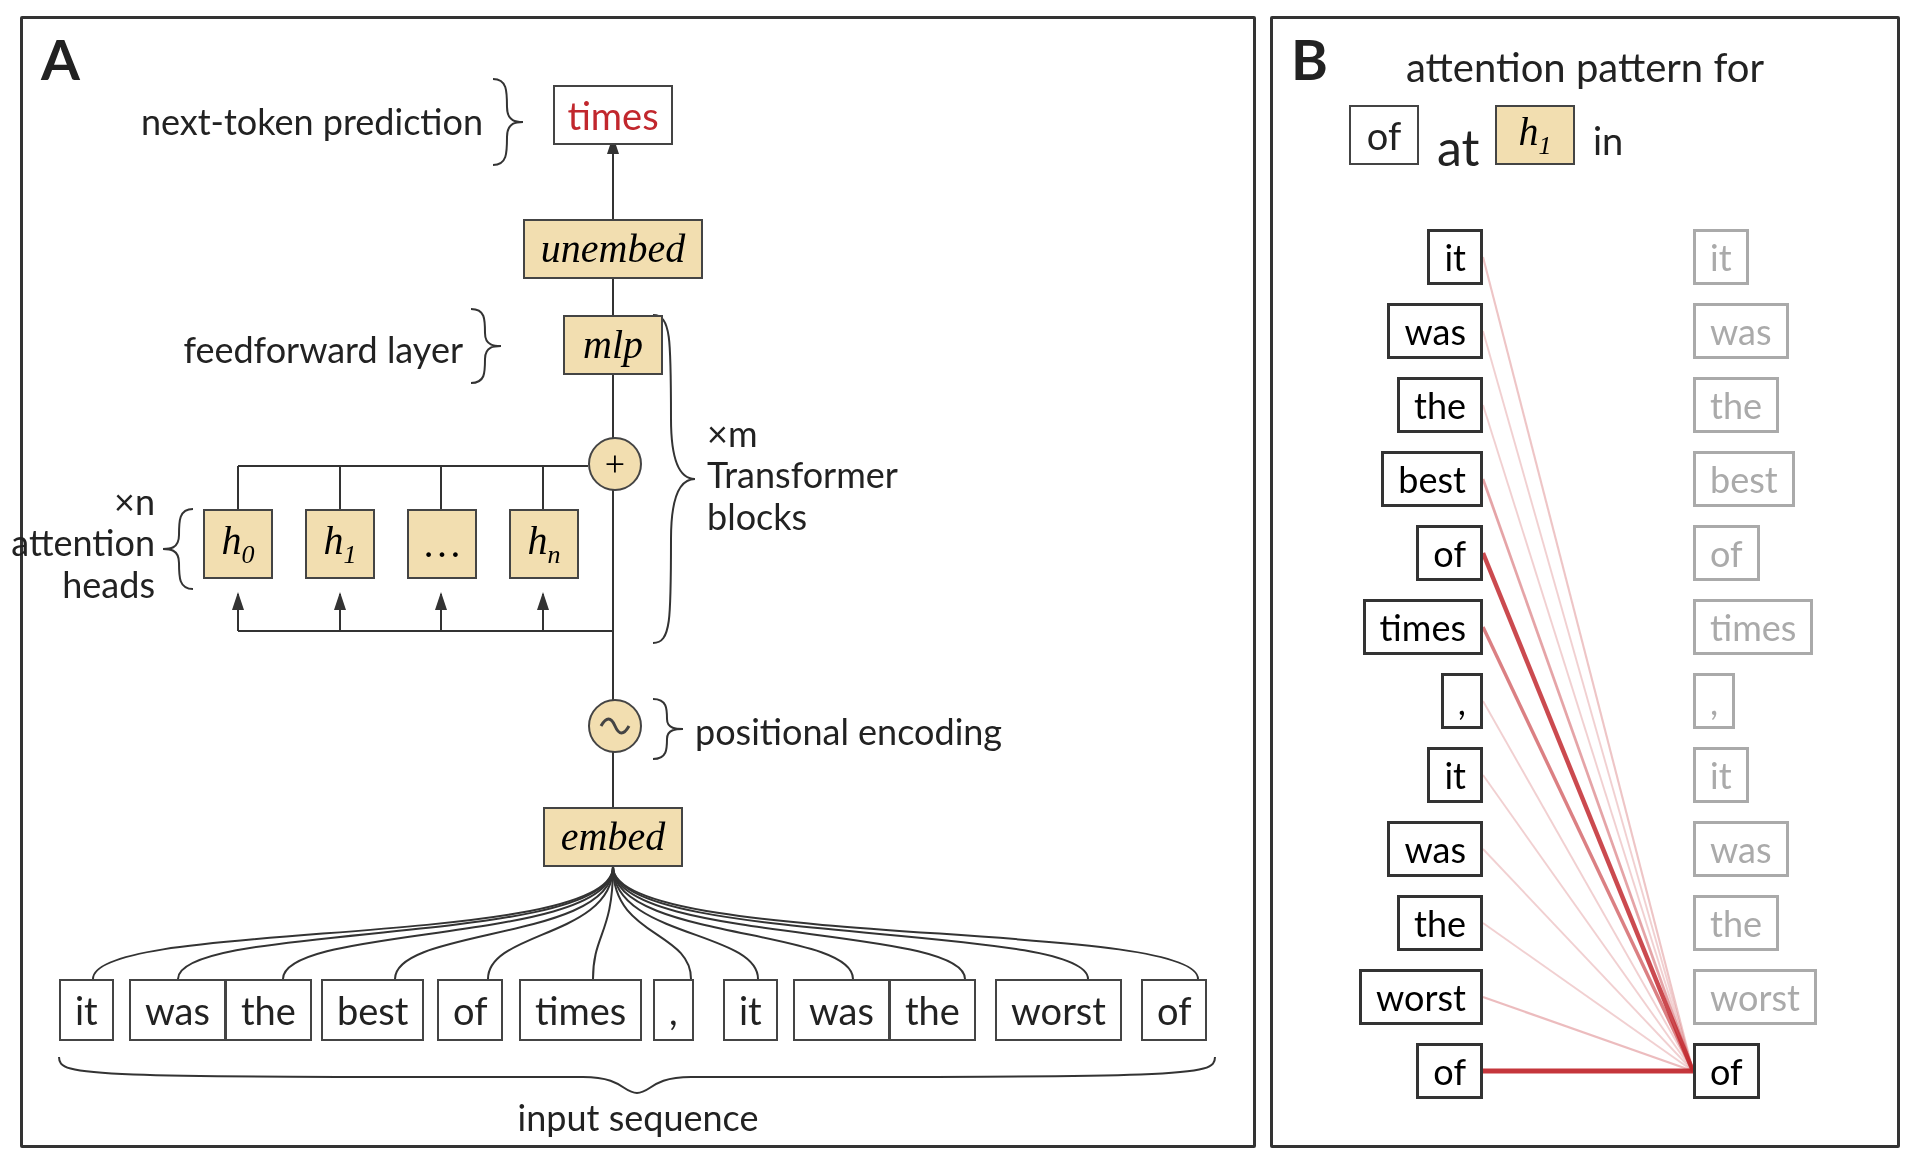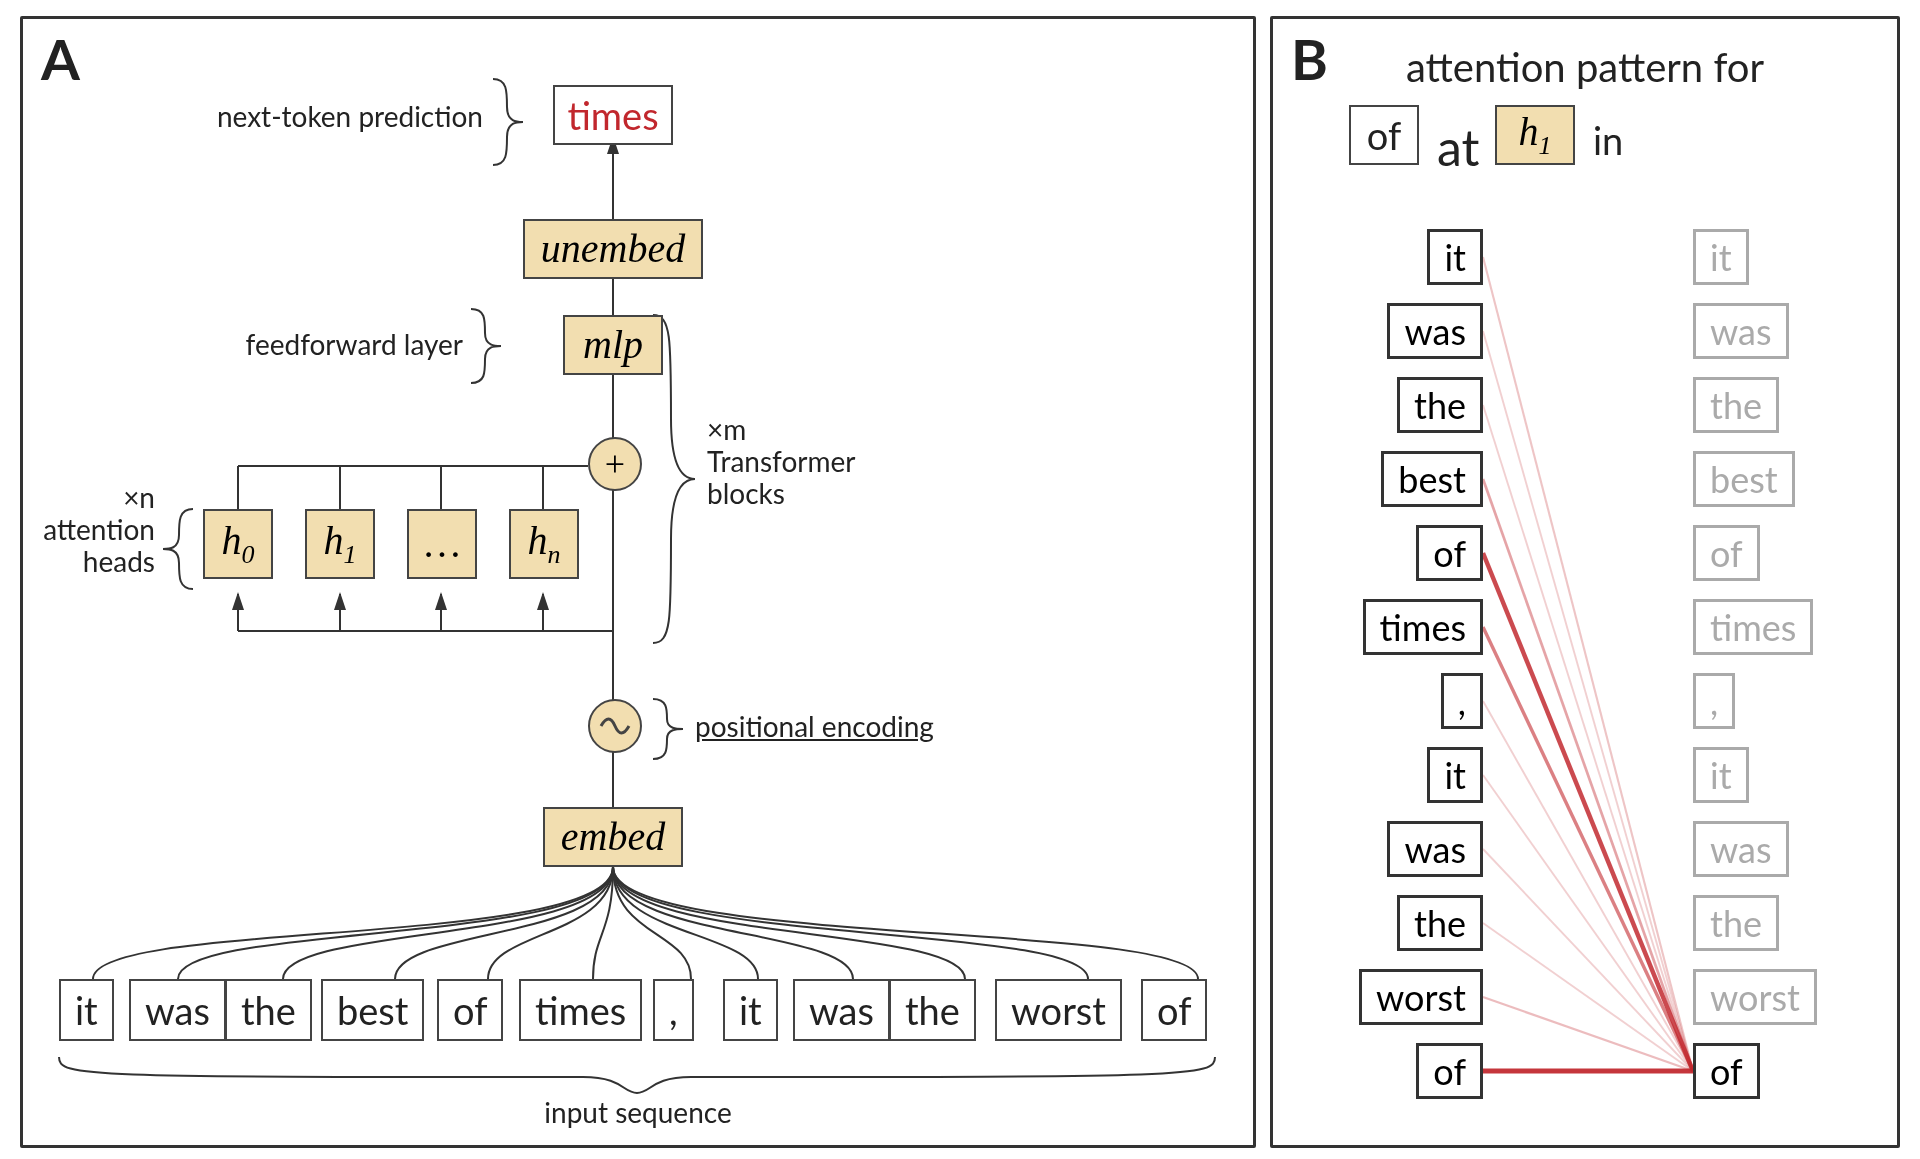--- a/index.html
+++ b/index.html
@@ -51,21 +51,21 @@
     font-size: 38px;
     color: #222;
     display: flex;
     align-items: center;
     justify-content: center;
     padding: 4px 6px;
     box-sizing: border-box;
   }
   .caption {
     position: absolute;
-    font-size: 28px;
+    font-size: 36px;
     color: #222;
   }
   .caption.right { text-align: left; }
   .caption.left  { text-align: right; }
   .caption.center{ text-align: center; }
   .circle {
     position: absolute;
     border: 2px solid #444;
     background: #f2deb0;
     border-radius: 50%;
@@ -195,21 +195,21 @@
       </div>
     <div class="yellow-box" style="left:486px; top:490px; width:70px; height:70px;">
         <span style="font-style:italic">h<span class="sub">n</span></span>
       </div>
 
     <div class="circle" style="left:565px; top:680px; width:50px; height:50px;">
       <svg width="32" height="32" viewBox="0 0 32 32">
         <path d="M2 16 Q10 2 16 16 Q22 30 30 16" fill="none" stroke="#444" stroke-width="3"></path>
       </svg>
     </div>
-    <div class="caption right" style="left:672px; top:690px; width:360px;text-decoration:underline;">positional encoding</div>
+    <div class="caption right" style="left:672px; top:690px; width:360px;">positional encoding</div>
 
     <div class="yellow-box" style="left:520px; top:788px; width:140px; height:60px;">embed</div>
 
     <div id="tokenRow">
         <div class="white-box" style="left: 36px; top: 960px; height: 62px; padding: 4px 14px;">it</div>
         <div class="white-box" style="left: 106px; top: 960px; height: 62px; padding: 4px 14px;">was</div>
         <div class="white-box" style="left: 202px; top: 960px; height: 62px; padding: 4px 14px;">the</div>
         <div class="white-box" style="left: 298px; top: 960px; height: 62px; padding: 4px 14px;">best</div>
         <div class="white-box" style="left: 414px; top: 960px; height: 62px; padding: 4px 14px;">of</div>
         <div class="white-box" style="left: 496px; top: 960px; height: 62px; padding: 4px 14px;">times</div>

